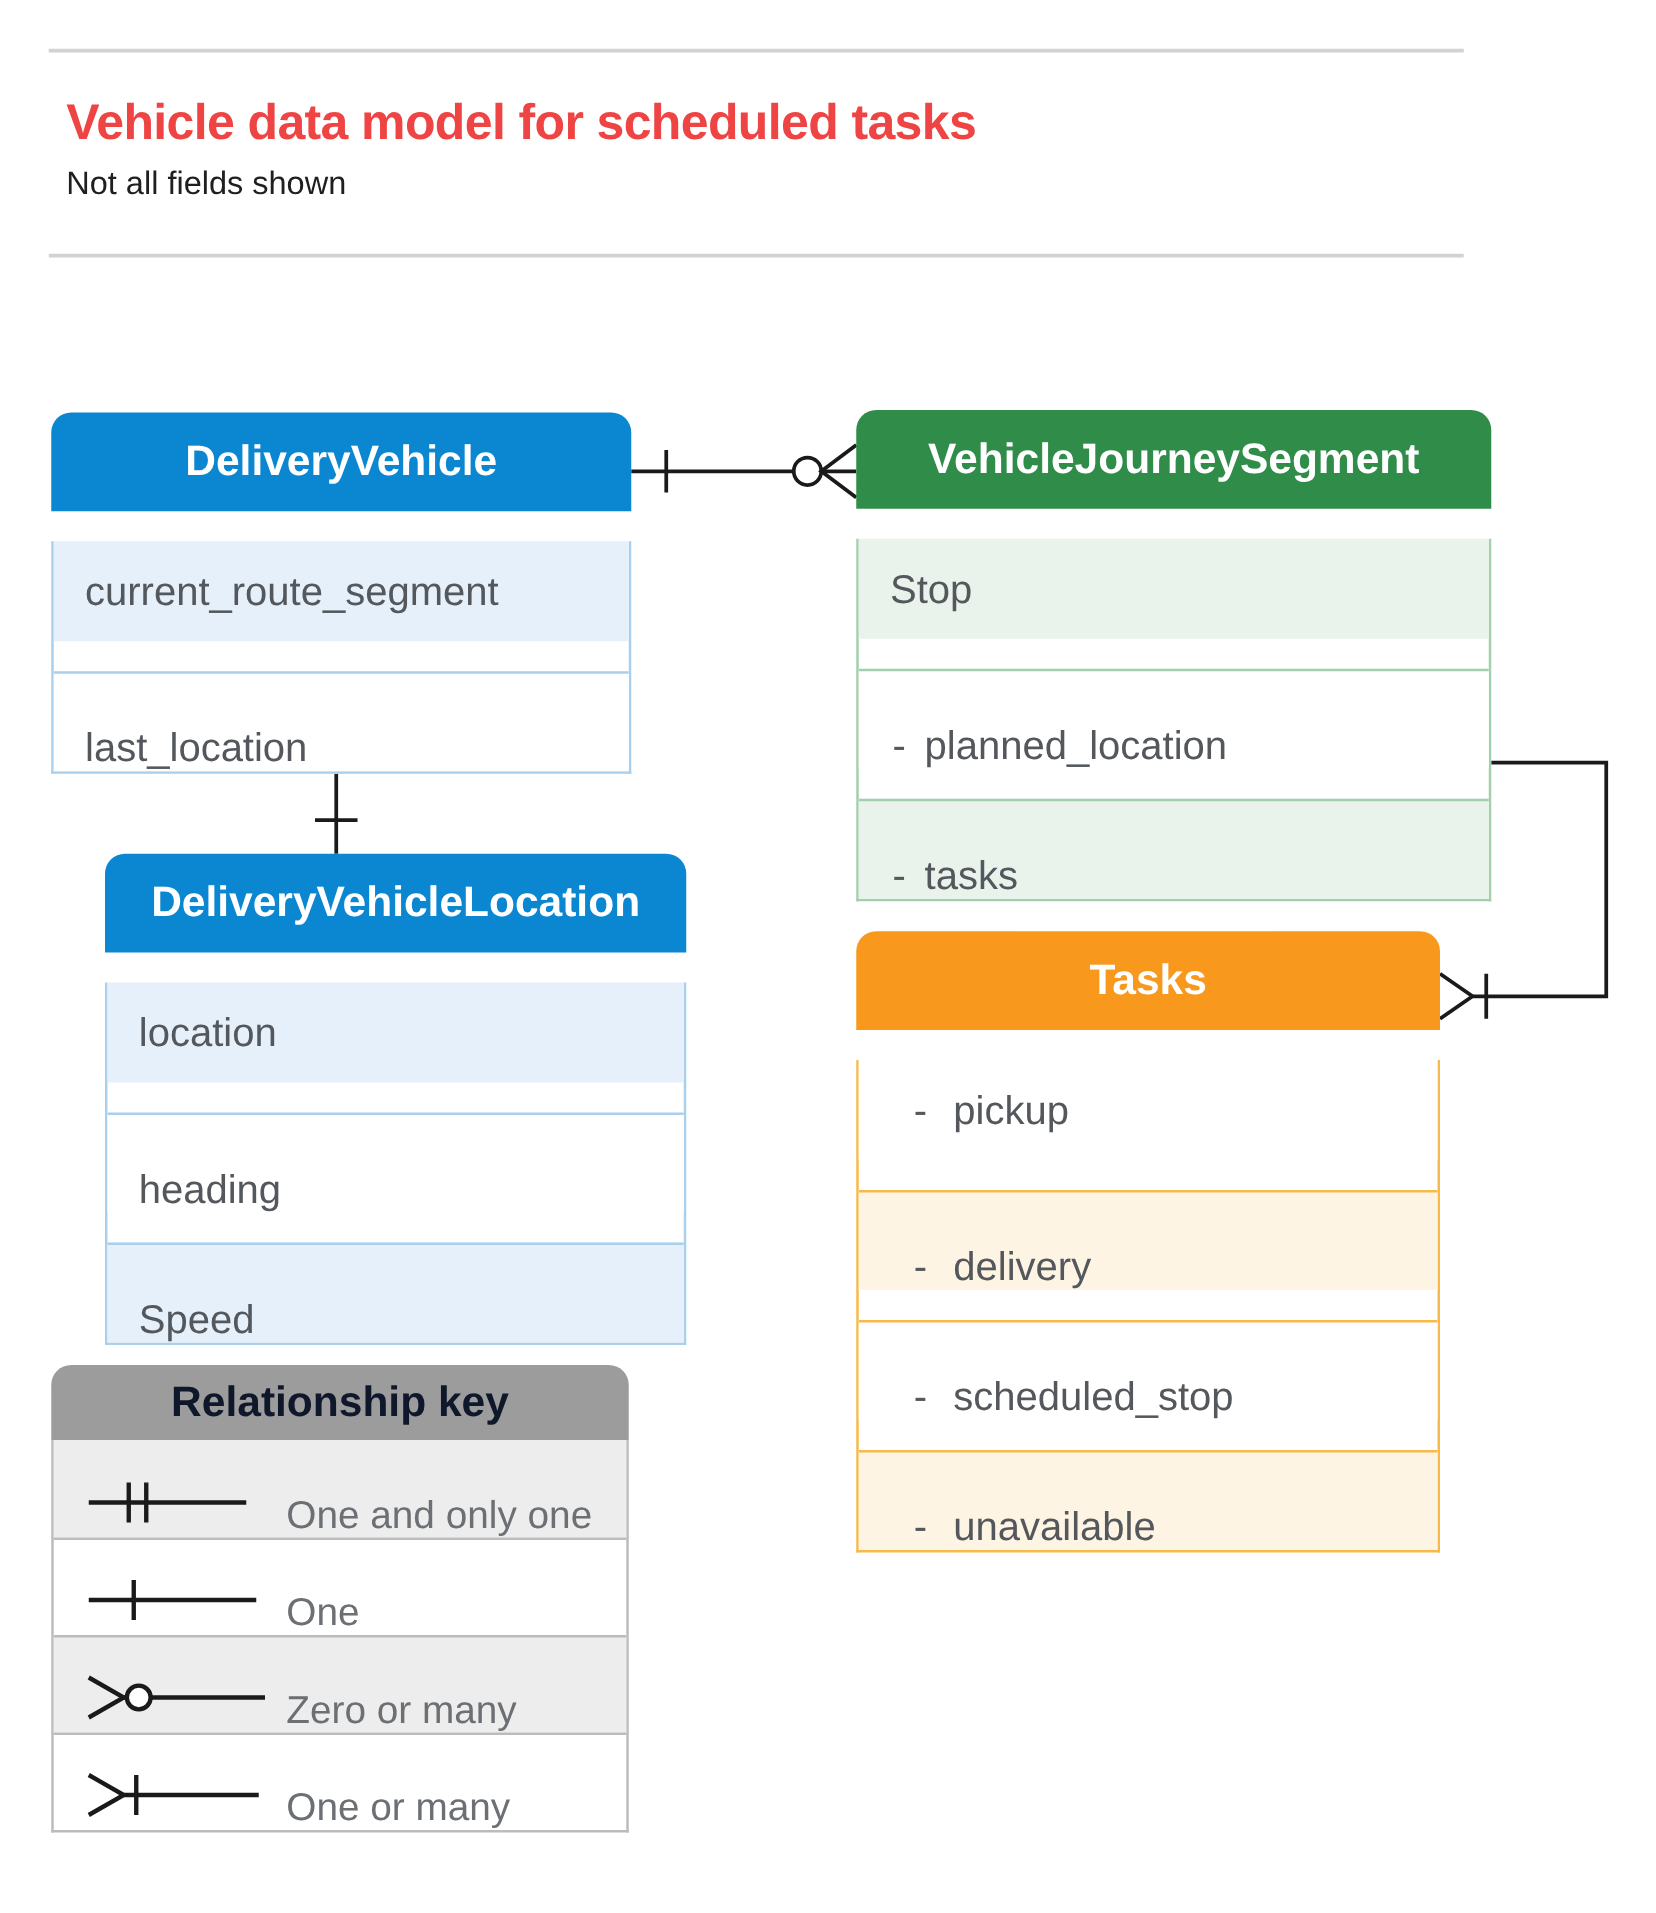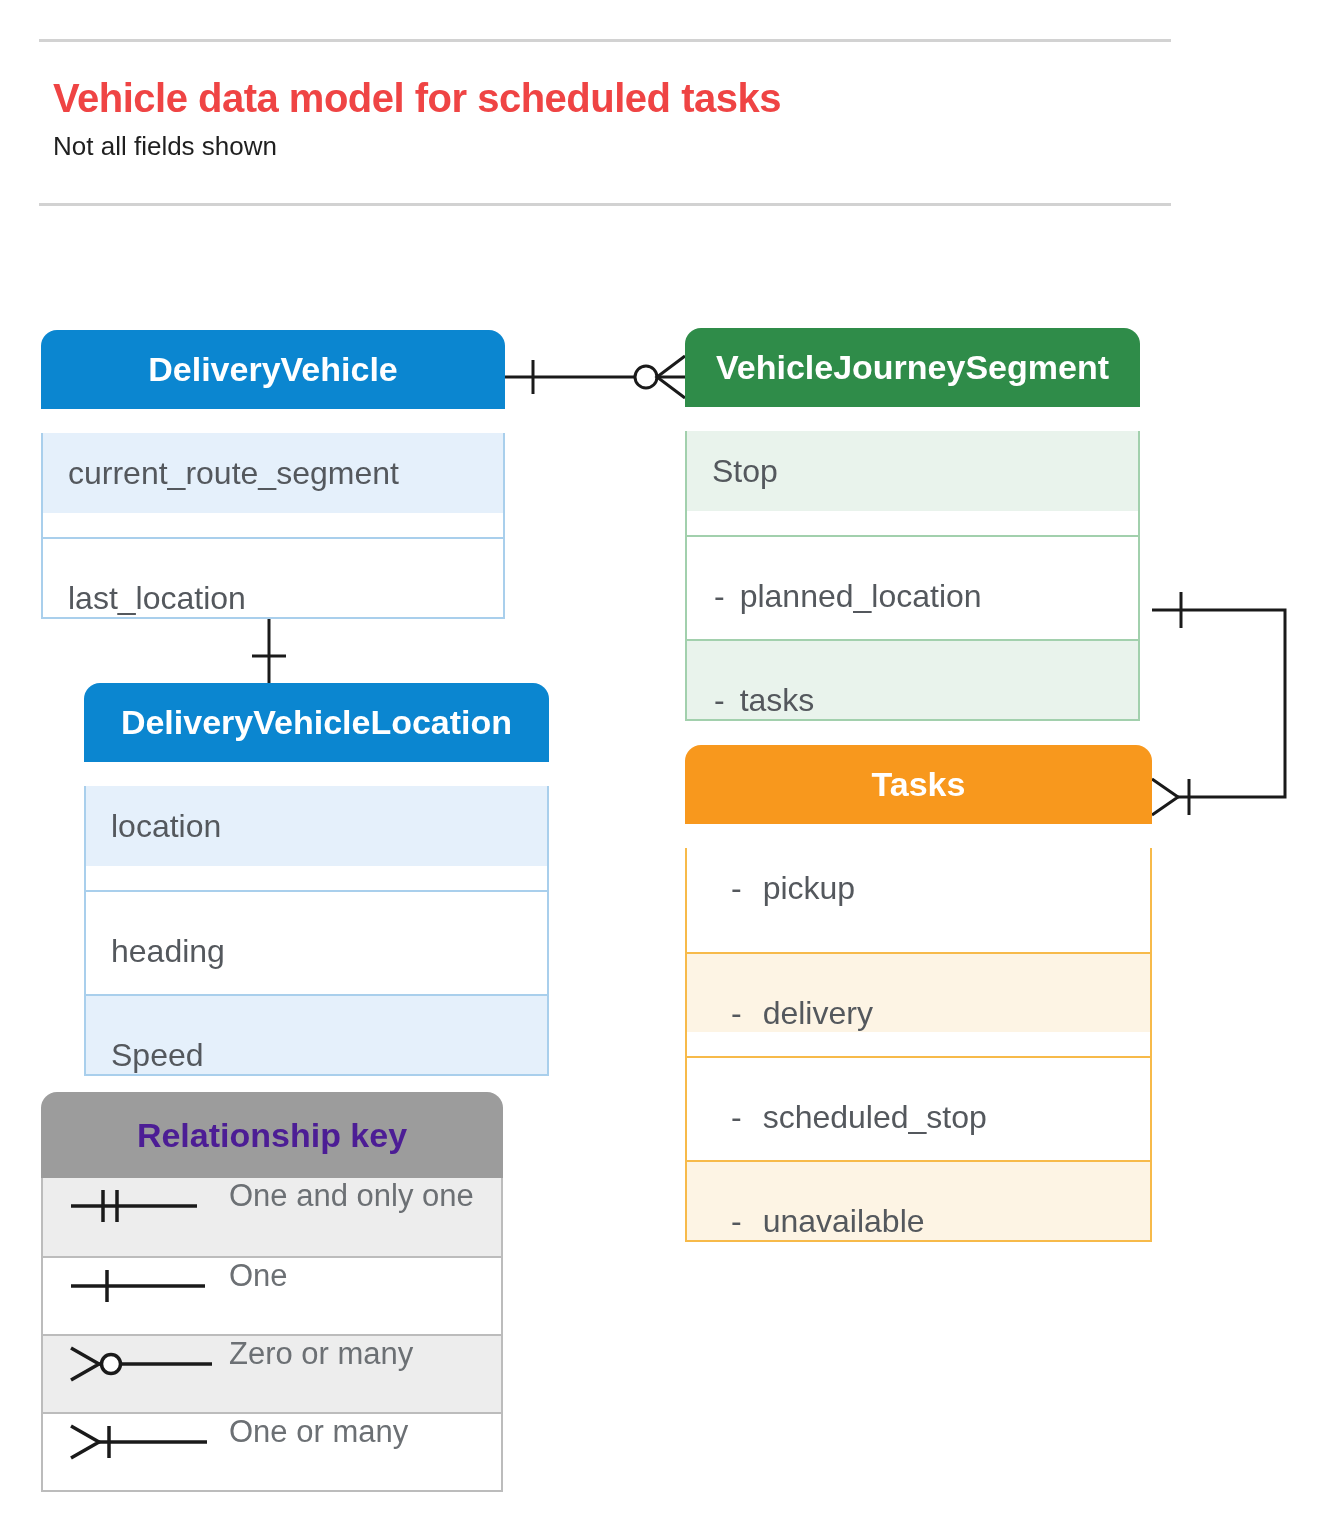--- a/index.html
+++ b/index.html
@@ -39,33 +39,33 @@
   .entity.e-tasks .dash-glyph{margin-right:21px;}
 
   .e-blue{--bc:#a9cfec;--tint:#e5f0fb;}
   .e-blue .ehead{background:#0b86d0;}
   .e-green{--bc:#a2d0ad;--tint:#e9f3ec;}
   .e-green .ehead{background:#2f8c49;}
   .e-orange{--bc:#f7ba4a;--tint:#fdf4e4;}
   .e-orange .ehead{background:#f8981d;}
 
   .e-dv{left:41px;top:330px;width:464px;}
-  .e-vjs{left:685px;top:328px;width:455px;}
+  .e-vjs{left:685px;top:328px;width:508px;}
   .e-dvl{left:40px;top:683px;width:465px;padding-left:44px;}
   .e-tasks{left:685px;top:745px;width:467px;}
 
   .legend{position:absolute;left:41px;top:1092px;width:462px;--bc:#bcbcbc;}
   .legend .ehead{
-    height:86px;border-radius:16px 16px 0 0;background:#9c9c9c;
+    height:60px;border-radius:16px 16px 0 0;background:#9c9c9c;
     display:flex;align-items:center;justify-content:center;
-    color:#4c1d95;font-weight:bold;font-size:34px;
+    color:#0f172a;font-weight:bold;font-size:34px;
   }
   .legend .rows{border:2px solid var(--bc);border-top:none;background:#fff;}
   .legend .lrow{
-    height:78px;display:flex;align-items:flex-start;padding-left:20px;box-sizing:border-box;
+    height:78px;display:flex;align-items:flex-end;padding-left:20px;box-sizing:border-box;
     font-size:31px;color:#6c7074;
   }
   .legend .lrow + .lrow{border-top:2px solid var(--bc);}
   .legend .lrow.tint{background:#ededed;}
   .legend .sym{width:158px;height:56px;flex:0 0 auto;}
   .legend .sym path, .legend .sym polyline, .legend .sym line{
     stroke:#1a1a1a;stroke-width:3.5;fill:none;
   }
   .legend .sym circle{stroke:#1a1a1a;stroke-width:3.5;fill:#ffffff;}
   .legend .llabel{margin-left:8px;}

